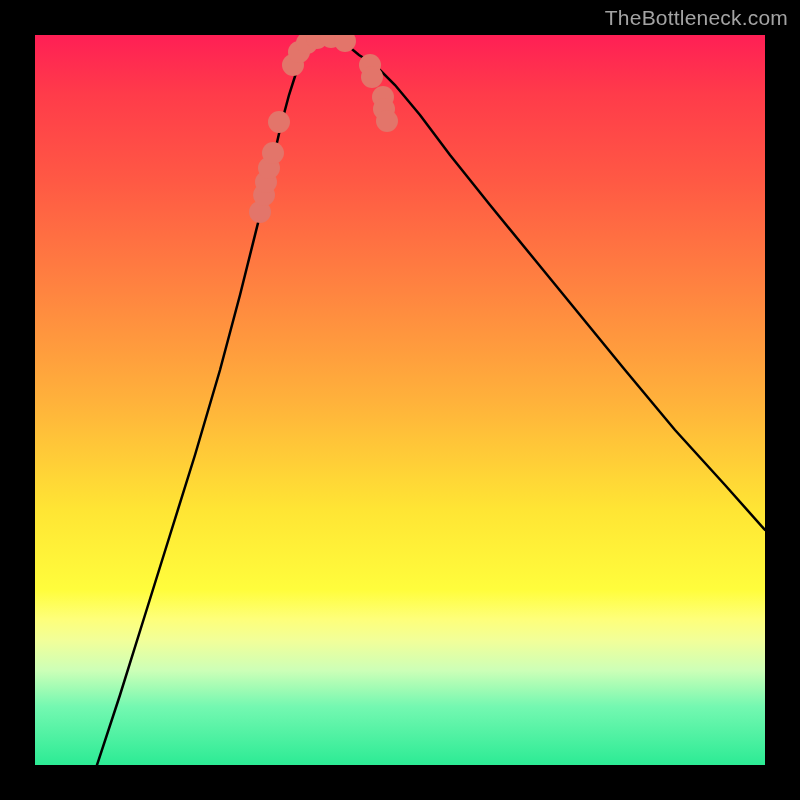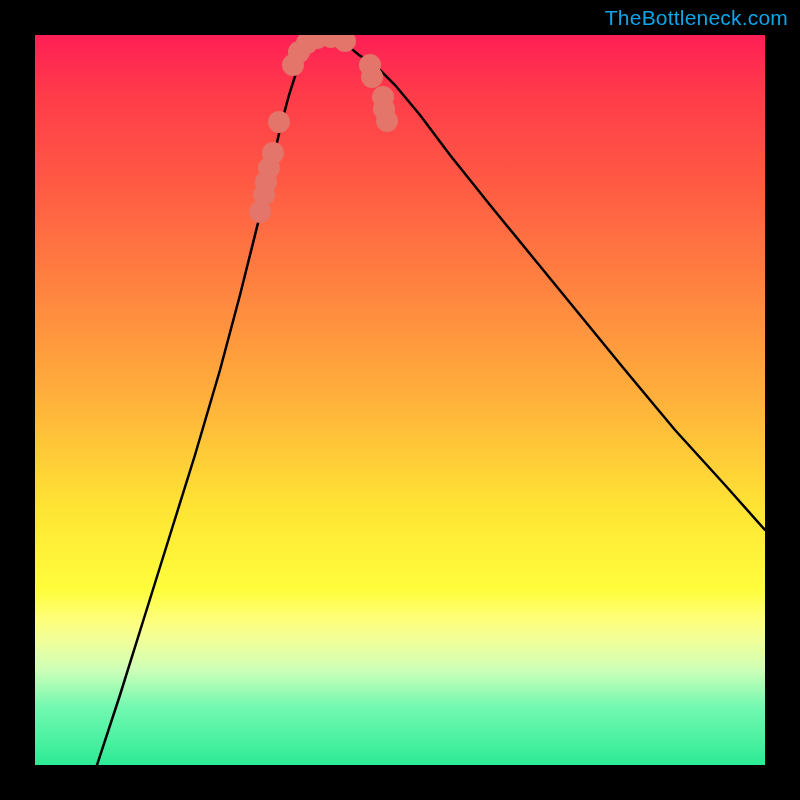--- a/index.html
+++ b/index.html
@@ -41,21 +41,21 @@
       #f1ff9a 83%,
       #cdffb7 87%,
       #74f8b1 92%,
       #2ceb94 100%
     );
   }
   .watermark {
     position: absolute;
     top: 6px;
     right: 12px;
-    color: #0ea5e9;
+    color: #a3a3a3;
     font-size: 21px;
     letter-spacing: 0.2px;
   }
   svg.curves {
     position: absolute;
     inset: 0;
   }
 </style>
 </head>
 <body>

